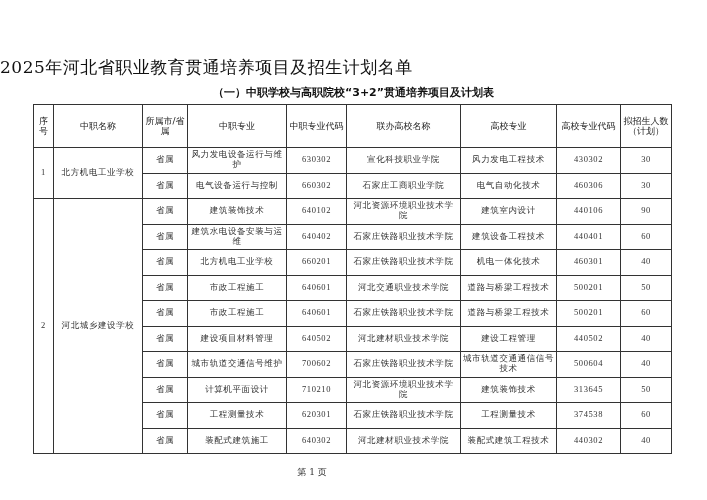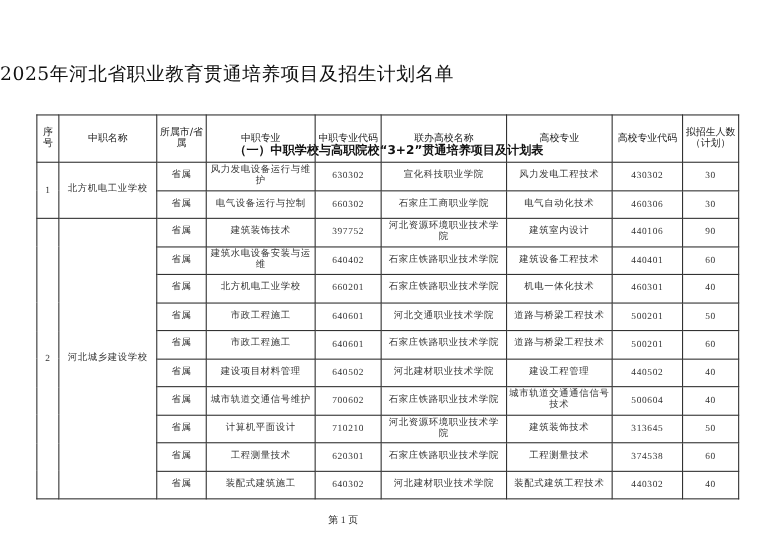--- a/index.html
+++ b/index.html
@@ -2,33 +2,33 @@
 <html><head>
   <meta charset="utf-8">
   <style>
     html, body { margin: 0; padding: 0; background: #ffffff; }
     body { width: 707px; height: 500px; position: relative; overflow: hidden;
            font-family: "DejaVu Serif", "Liberation Serif", serif; color: #222; }
     .title { position: absolute; left: 0; top: 56px; width: 707px; 
              font-size: 17px; letter-spacing: 0.5px; color: #111; }
     .subtitle { position: absolute; left: 0; top: 85px; width: 707px; text-align: center;
                 font-family: "DejaVu Sans", "Liberation Sans", sans-serif;
-                font-size: 11px; font-weight: bold; color: #111; margin-top: 44px; }
+                font-size: 11px; font-weight: bold; color: #111; }
     table.plan { position: absolute; left: 33px; top: 104px; border-collapse: collapse;
                  table-layout: fixed; width: 638px; }
     table.plan td, table.plan th { border: 1px solid #333; text-align: center;
                  vertical-align: middle; padding: 0 2px; overflow: hidden; line-height: 1.15; }
     table.plan { border: 1.5px solid #222; }
     table.plan th { font-family: "DejaVu Sans", "Liberation Sans", sans-serif;
                     font-weight: normal; font-size: 9px; color: #222; height: 42px; }
     table.plan td { font-size: 8.5px; height: 24.5px; color: #333; letter-spacing: 0.6px; }
     td.num { font-family: "Liberation Serif", serif; font-size: 9px; letter-spacing: 0; }
     td.school { letter-spacing: 1px; }
     .footer { position: absolute; left: 0; top: 466px; width: 624px; text-align: center;
-              font-size: 9px; color: #333; font-family: Liberation Serif, serif; }
+              font-size: 9px; color: #333; }
   </style>
 </head>
 <body>
 
 <div class="title">2025年河北省职业教育贯通培养项目及招生计划名单</div>
 <div class="subtitle">（一）中职学校与高职院校“3+2”贯通培养项目及计划表</div>
 
 <table class="plan">
   <colgroup>
     <col style="width:20px">
@@ -75,21 +75,21 @@
       <td>电气自动化技术</td>
       <td class="num">460306</td>
       <td class="num">30</td>
     </tr>
 
     <tr>
       <td rowspan="10" class="num">2</td>
       <td rowspan="10" class="school">河北城乡建设学校</td>
       <td>省属</td>
       <td>建筑装饰技术</td>
-      <td class="num">397752</td>
+      <td class="num">640102</td>
       <td>河北资源环境职业技术学院</td>
       <td>建筑室内设计</td>
       <td class="num">440106</td>
       <td class="num">90</td>
     </tr>
     <tr>
       <td>省属</td>
       <td>建筑水电设备安装与运维</td>
       <td class="num">640402</td>
       <td>石家庄铁路职业技术学院</td>

